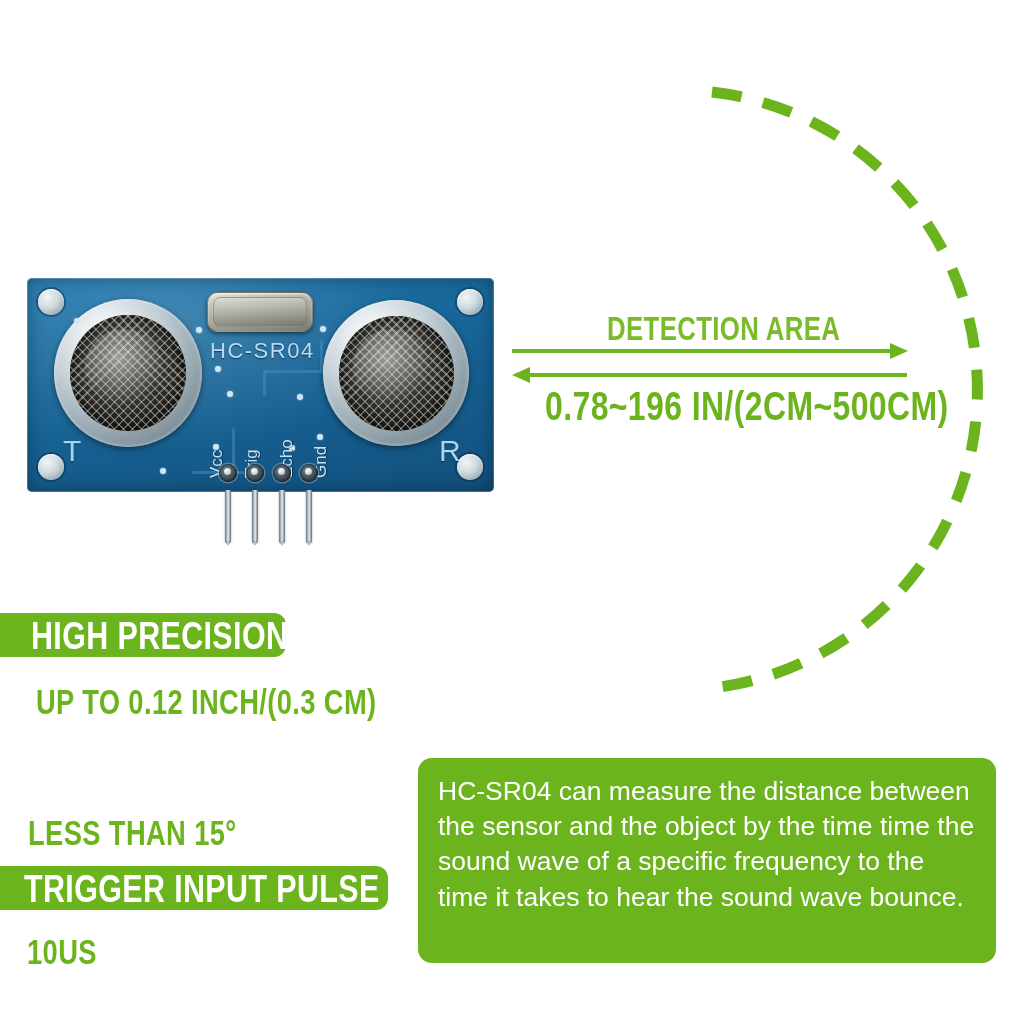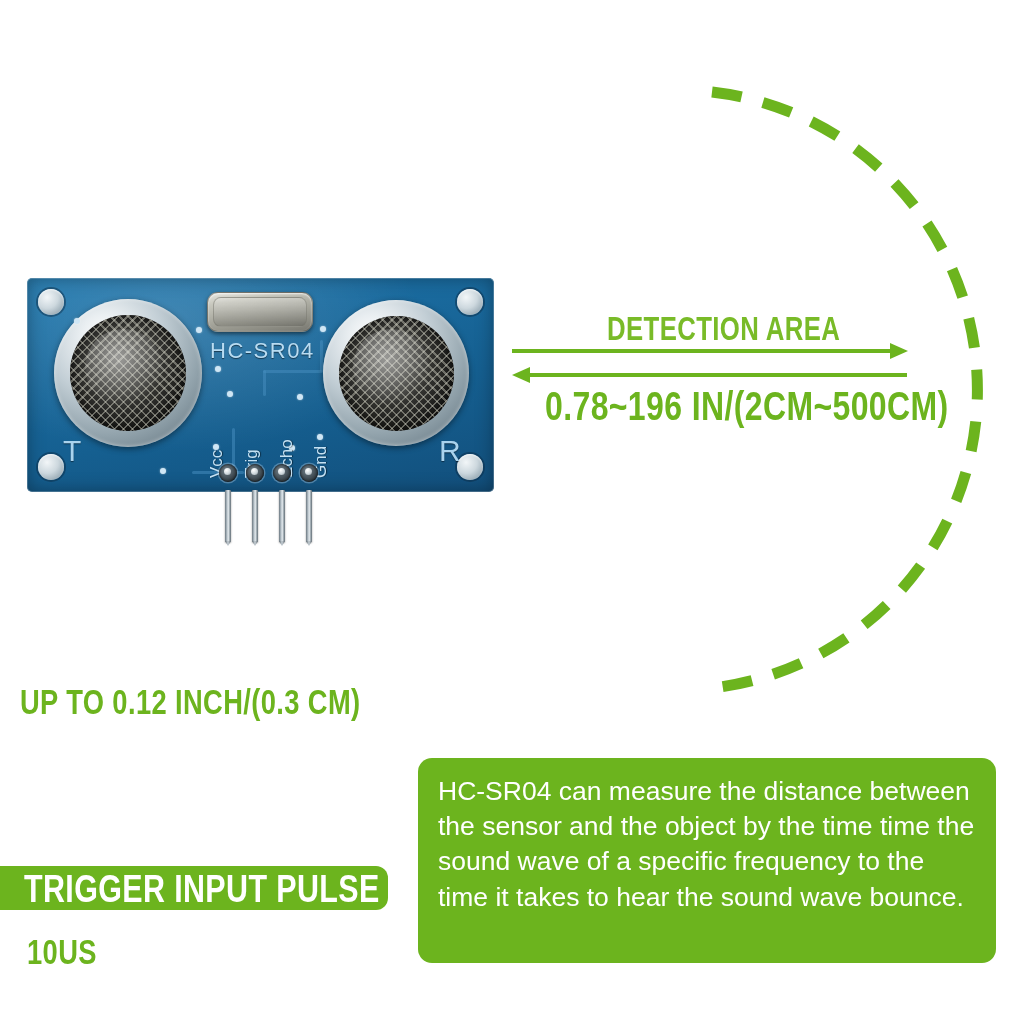--- a/index.html
+++ b/index.html
@@ -333,24 +333,30 @@
     <g>
       <line x1="22" y1="35" x2="399" y2="35" stroke="#6cb41e" stroke-width="4"></line>
       <polygon points="22,27 4,35 22,43" fill="#6cb41e"></polygon>
     </g>
   </svg>
 
   <div class="det-value" style="left:545px; top:386px;">
     <div class="cond">0.78~196 IN/(2CM~500CM)</div>
   </div>
 
-  <div class="spec-sub" style="left:20px; top:684px;">
+  <div class="spec-bar" style="left:0; top:613px; width:286px; height:44px; padding-left:31px;">
+    <div class="cond">HIGH PRECISION</div>
+  </div>
+  <div class="spec-sub" style="left:36px; top:684px;">
     <div class="cond">UP TO 0.12 INCH/(0.3 CM)</div>
   </div>
 
+  <div class="spec-sub" style="left:28px; top:815px;">
+    <div class="cond">LESS THAN 15°</div>
+  </div>
 
   <div class="spec-bar" style="left:0; top:866px; width:388px; height:44px; padding-left:24px;">
     <div class="cond">TRIGGER INPUT PULSE WIDTH</div>
   </div>
   <div class="spec-sub" style="left:27px; top:934px;">
     <div class="cond">10US</div>
   </div>
 
   <div class="desc-box" style="left:418px; top:758px; width:578px; height:205px;">HC-SR04 can measure the distance between the sensor and the object by the time time the sound wave of a specific frequency to the time it takes to hear the sound wave bounce.</div>
 

